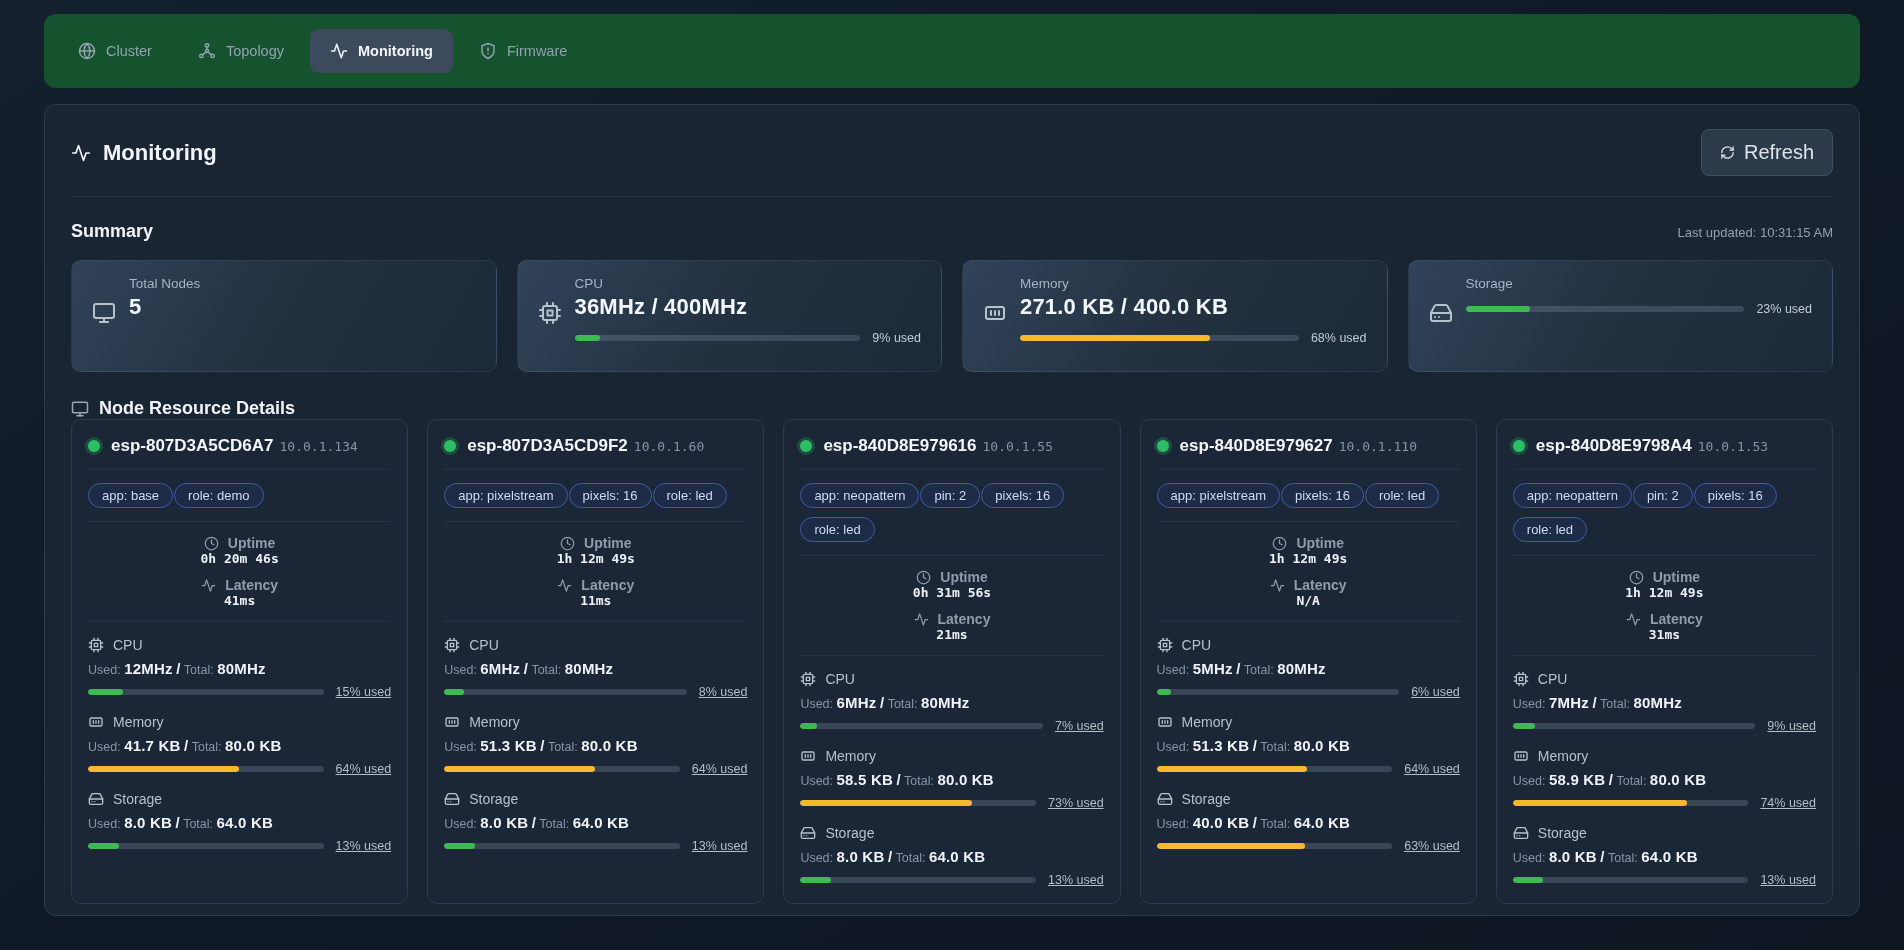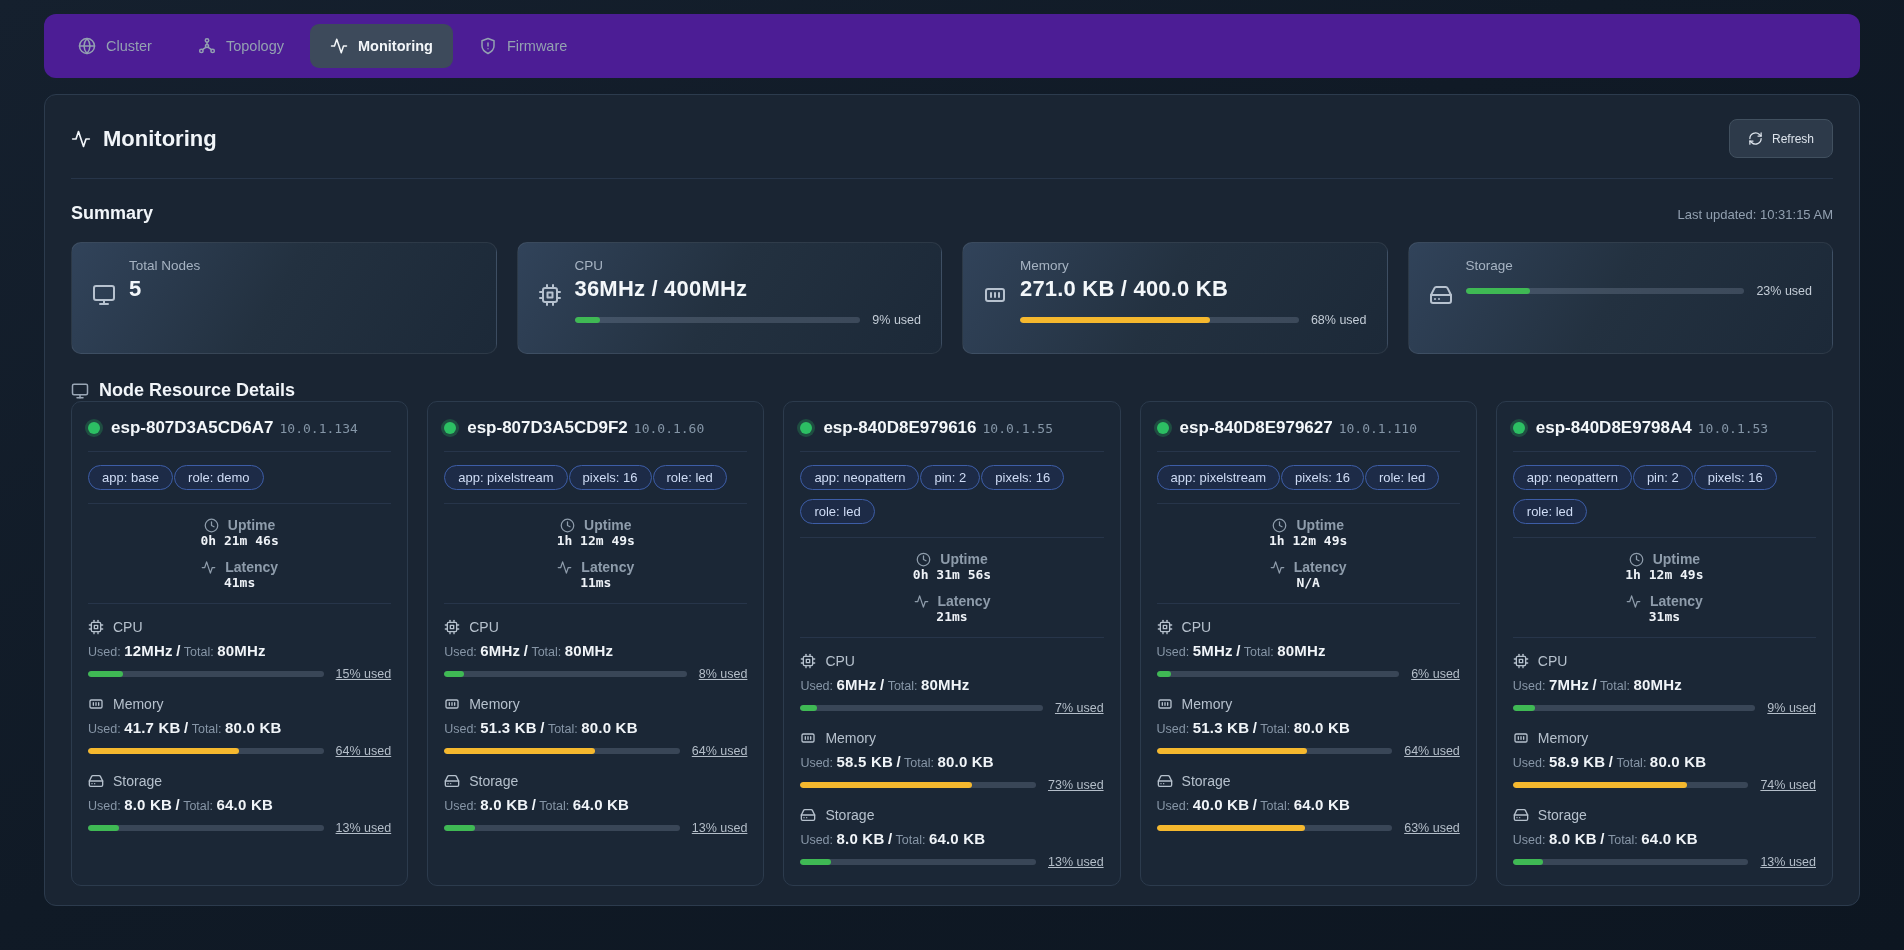--- a/index.html
+++ b/index.html
@@ -7,21 +7,21 @@
   body {
     font-family:"Liberation Sans", sans-serif;
     background:linear-gradient(150deg,#15202e 0%,#101a26 45%,#0d1621 100%);
     color:#e9eef4;
   }
   .mono { font-family:"DejaVu Sans Mono", monospace; }
   svg.ic { display:inline-block; vertical-align:middle; flex:none; }
 
   
   .topnav {
-    margin:14px 44px 0; height:64px; background:#4c1d95; border-radius:12px;
+    margin:14px 44px 0; height:74px; background:#14532d; border-radius:12px;
     display:flex; align-items:center; padding:0 14px;
   }
   .tabs { display:flex; align-items:center; gap:6px; }
   .tab {
     display:flex; align-items:center; gap:10px; padding:13px 20px; border-radius:9px;
     color:#93a1b1; font-size:14.5px; cursor:pointer; user-select:none;
   }
   .tab.active { background:#3d4a5b; color:#f3f6f9; font-weight:bold; }
   .nav-right { margin-left:auto; display:flex; align-items:center; gap:14px; }
   .theme-btn {
@@ -37,21 +37,21 @@
 
   
   .panel {
     margin:16px 44px 0; background:#1a2533; border:1px solid #2c3b4d; border-radius:12px;
     padding:24px 26px 26px; height:812px;
   }
   .panel-header { display:flex; align-items:center; justify-content:space-between; }
   .page-title { display:flex; align-items:center; gap:12px; font-size:22px; font-weight:bold; color:#f1f5f9; }
   .refresh-btn {
     display:flex; align-items:center; gap:9px; padding:11px 18px; border-radius:8px;
-    background:#2d3a4a; border:1px solid #41505f; color:#dde4ec; font-size:12px;
+    background:#2d3a4a; border:1px solid #41505f; color:#dde4ec; font-size:20px;
     font-family:"Liberation Sans",sans-serif; cursor:pointer;
   }
   .hr { border:none; border-top:1px solid #273549; margin-top:20px; }
 
   
   .summary-head { margin-top:24px; display:flex; align-items:baseline; justify-content:space-between; }
   .h2 { font-size:18px; font-weight:bold; color:#f1f5f9; }
   .last-updated { font-size:13px; color:#92a0b0; }
   .scards { margin-top:18px; display:grid; grid-template-columns:repeat(4,1fr); gap:20px; }
   .scard {
@@ -311,21 +311,21 @@
           <span class="tag">role: demo</span>
         </div>
     <hr class="divider">
     <div class="metric-row">
       <span class="metric-label">
         <svg class="ic" width="15" height="15">
               <use href="#i-clock"></use>
             </svg>
         <span>Uptime</span>
       </span>
-      <span class="metric-value">0h 21m 46s</span>
+      <span class="metric-value">0h 20m 46s</span>
     </div>
     <div class="metric-row">
       <span class="metric-label">
         <svg class="ic" width="15" height="15">
               <use href="#i-activity"></use>
             </svg>
         <span>Latency</span>
       </span>
       <span class="metric-value">41ms</span>
     </div>

